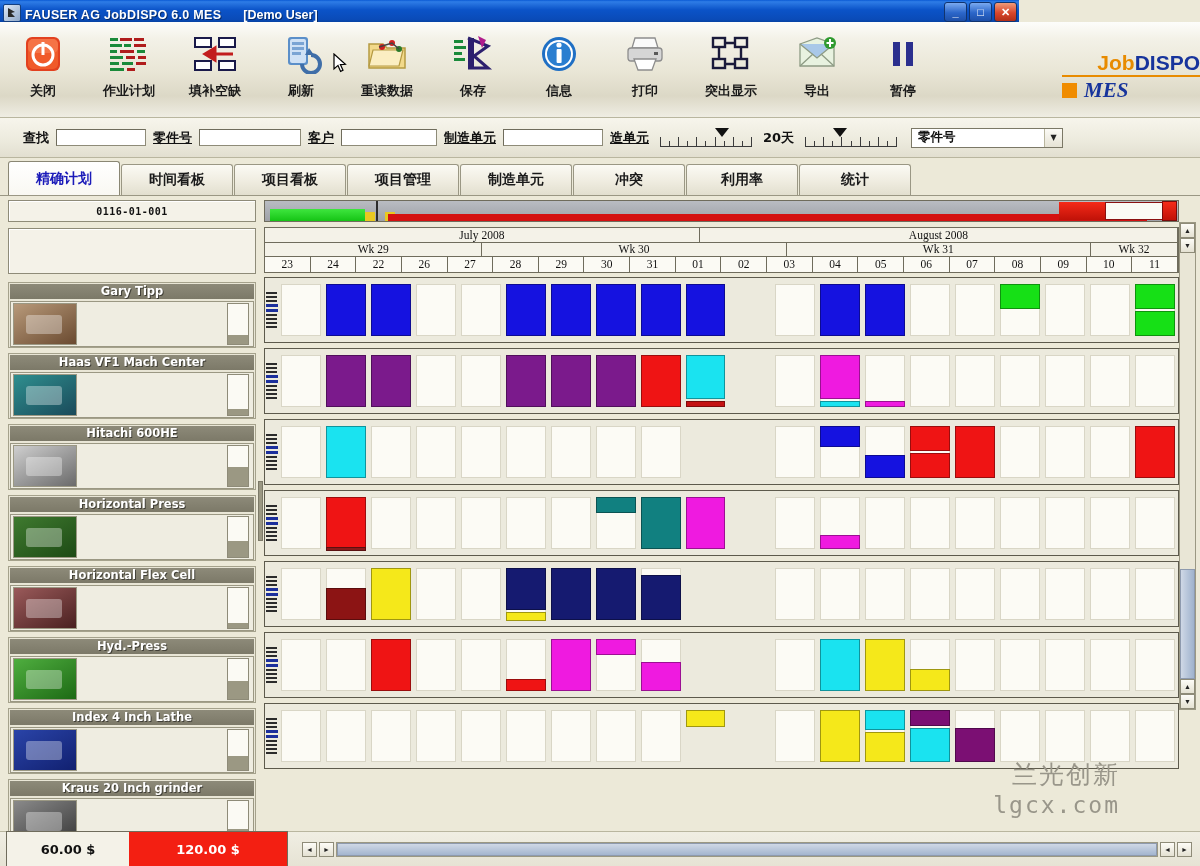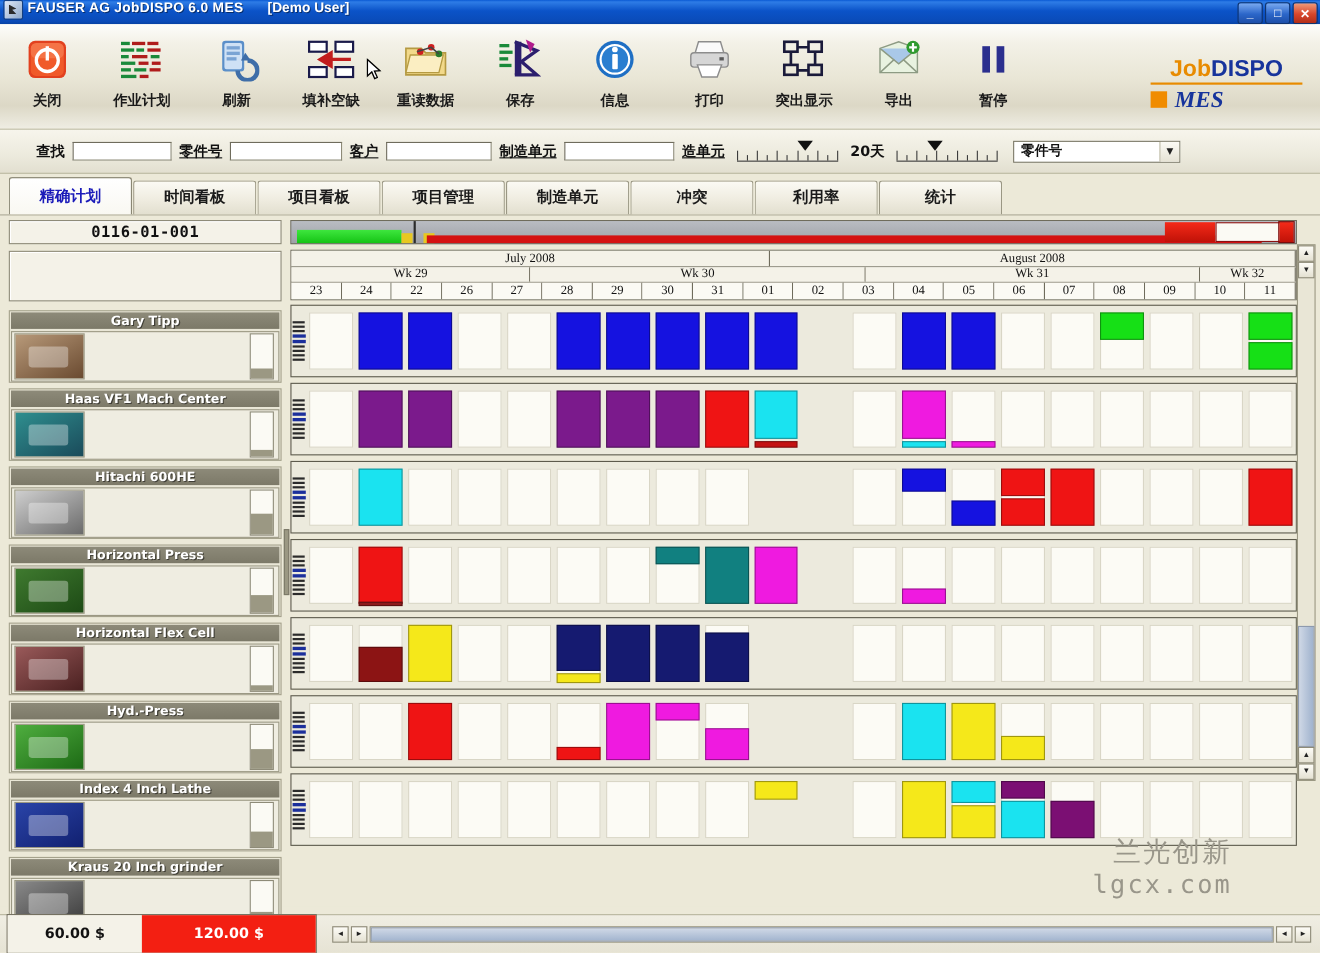--- a/index.html
+++ b/index.html
@@ -4,23 +4,23 @@
 <style>
   html,body{margin:0;padding:0;}
   body{
     width:1200px;height:866px;overflow:hidden;
     font-family:"Liberation Sans","DejaVu Sans",sans-serif;
     background:#ece9d8;
     -webkit-font-smoothing:none;
   }
   
   #titlebar{
-    height:22px;width:1200px;
+    height:22px;width:1019px;
     background:linear-gradient(180deg,#0a5ad4 0%,#2e7ce6 8%,#0b53c8 45%,#0a4bb8 88%,#0742a3 100%);
-    display:flex;align-items:flex-start;position:relative;
+    display:flex;align-items:flex-end;position:relative;
   }
   #titlebar .tb-icon{
     width:16px;height:16px;margin:0 4px 0 3px;flex:none;
     background:linear-gradient(135deg,#dfe9f7,#8fa8c8);
     border:1px solid #143f80;border-radius:2px;position:relative;
   }
   #titlebar .tb-icon:after{
     content:"";position:absolute;left:4px;top:3px;width:7px;height:9px;
     background:#2b2b2b;clip-path:polygon(0 0,100% 45%,45% 55%,100% 100%,0 100%);
   }
@@ -47,34 +47,34 @@
   }
   .tool{
     width:86px;height:92px;display:flex;flex-direction:column;align-items:center;
     justify-content:flex-start;padding-top:10px;box-sizing:border-box;cursor:default;
   }
   .tool .ico{height:44px;display:flex;align-items:center;justify-content:center;}
   .tool .lbl{
     margin-top:6px;font-size:13px;font-weight:bold;color:#1a1a1a;
     font-family:"DejaVu Sans","Liberation Sans",sans-serif;white-space:nowrap;
   }
-  #logo{position:absolute;right:16px;top:30px;text-align:center;line-height:1;}
+  #logo{position:absolute;right:0;top:30px;text-align:right;line-height:1;}
   #logo .l1{font-size:21px;font-weight:bold;font-family:"Liberation Sans",sans-serif;}
   #logo .l1 .a{color:#e88b00;}
   #logo .l1 .b{color:#17349c;}
   #logo .rule{height:2px;background:#e88b00;margin:2px 0 3px 0;width:138px;}
   #logo .l2{display:flex;align-items:center;gap:7px;}
   #logo .sq{width:15px;height:15px;background:#f08c00;}
   #logo .mes{font-size:21px;font-weight:bold;font-style:italic;color:#17349c;font-family:"Liberation Serif",serif;}
   #cursor{position:absolute;left:333px;top:31px;width:14px;height:20px;pointer-events:none;}
   
   #searchbar{
     height:40px;width:1200px;box-sizing:border-box;
     background:linear-gradient(180deg,#f7f5ec,#eceadd 60%,#e2dfd0);
-    border-bottom:1px solid #b9b69f;display:flex;align-items:center;padding:0 26px;gap:0;
+    border-bottom:1px solid #b9b69f;display:flex;align-items:center;padding:0 16px;gap:0;
     position:relative;
   }
   .s-lbl{font-size:13px;font-weight:bold;color:#111;margin:0 7px;white-space:nowrap;font-family:"DejaVu Sans",sans-serif;}
   .s-lbl.u{text-decoration:underline;}
   .s-inp{
     height:17px;background:#fff;border:1px solid #8e8b78;
     border-top-color:#6f6c5c;border-left-color:#6f6c5c;box-sizing:border-box;
   }
   .slider{width:92px;height:22px;position:relative;margin:0 4px;}
   .slider .ticks{position:absolute;bottom:3px;left:0;width:92px;height:9px;display:flex;justify-content:space-between;}
@@ -110,21 +110,21 @@
   }
   
   #main{width:1200px;height:628px;box-sizing:border-box;background:#ece9d8;position:relative;display:flex;}
   #left{width:262px;box-sizing:border-box;padding:4px 6px 0 8px;position:relative;}
   .panelbox{
     background:#f4f2e8;border:1px solid #8e8b78;box-sizing:border-box;
     box-shadow:inset 1px 1px 0 #fff;
   }
   #partno{
     height:22px;display:flex;align-items:center;justify-content:center;
-    font-size:14px;font-weight:bold;color:#111;font-family:"DejaVu Sans Mono",monospace;
+    font-size:10px;font-weight:bold;color:#111;font-family:"DejaVu Sans Mono",monospace;
     letter-spacing:.5px;margin-bottom:6px;
   }
   #notebox{height:46px;margin-bottom:8px;}
   .machine{
     height:66px;margin-bottom:5px;border:1px solid #a5a28c;box-sizing:border-box;
     background:#e9e6d6;padding:1px;
   }
   .machine .mhead{
     height:15px;background:linear-gradient(180deg,#8d8a79,#7c7968);
     color:#fff;font-size:11.5px;font-weight:bold;text-align:center;line-height:15px;
@@ -273,44 +273,44 @@
           <rect x="2" y="34" width="14" height="3" fill="#1a8a3a"></rect>
             <rect x="19" y="34" width="8" height="3" fill="#b01c1c"></rect>
         </g>
       </svg>
     </div>
     <div class="lbl">作业计划</div>
   </div>
 
   <div class="tool">
     <div class="ico">
+      <svg width="44" height="40" viewBox="0 0 44 40">
+        <rect x="2" y="4" width="16" height="9" fill="#fff" stroke="#1a1a4a" stroke-width="2"></rect>
+        <rect x="26" y="4" width="16" height="9" fill="#fff" stroke="#1a1a4a" stroke-width="2"></rect>
+        <rect x="2" y="27" width="16" height="9" fill="#fff" stroke="#1a1a4a" stroke-width="2"></rect>
+        <rect x="26" y="27" width="16" height="9" fill="#fff" stroke="#1a1a4a" stroke-width="2"></rect>
+        <path d="M40 20 L16 20 M22 14 L12 20 L22 26 Z" stroke="#c21d1d" stroke-width="3" fill="#c21d1d"></path>
+      </svg>
+    </div>
+    <div class="lbl">填补空缺</div>
+  </div>
+
+  <div class="tool">
+    <div class="ico">
       <svg width="42" height="40" viewBox="0 0 42 40">
         <rect x="8" y="3" width="20" height="28" rx="3" fill="#5b8fc9"></rect>
         <rect x="10" y="5" width="16" height="24" rx="2" fill="#cfe1f5"></rect>
         <rect x="12" y="8" width="12" height="3" fill="#7aa4d4"></rect>
           <rect x="12" y="13" width="12" height="3" fill="#7aa4d4"></rect>
         <rect x="12" y="18" width="9" height="3" fill="#7aa4d4"></rect>
         <path d="M22 30 a9 9 0 1 0 9-9" fill="none" stroke="#3f6ea8" stroke-width="4"></path>
         <path d="M29 14 l5 7 h-9 z" fill="#3f6ea8"></path>
       </svg>
     </div>
     <div class="lbl">刷新</div>
-  </div>
-
-  <div class="tool">
-    <div class="ico">
-      <svg width="44" height="40" viewBox="0 0 44 40">
-        <rect x="2" y="4" width="16" height="9" fill="#fff" stroke="#1a1a4a" stroke-width="2"></rect>
-        <rect x="26" y="4" width="16" height="9" fill="#fff" stroke="#1a1a4a" stroke-width="2"></rect>
-        <rect x="2" y="27" width="16" height="9" fill="#fff" stroke="#1a1a4a" stroke-width="2"></rect>
-        <rect x="26" y="27" width="16" height="9" fill="#fff" stroke="#1a1a4a" stroke-width="2"></rect>
-        <path d="M40 20 L16 20 M22 14 L12 20 L22 26 Z" stroke="#c21d1d" stroke-width="3" fill="#c21d1d"></path>
-      </svg>
-    </div>
-    <div class="lbl">填补空缺</div>
   </div>
 
   <div class="tool">
     <div class="ico">
       <svg width="44" height="40" viewBox="0 0 44 40">
         <path d="M4 10 h14 l4 4 h18 v20 H4 Z" fill="#f2d98a" stroke="#b59a42" stroke-width="1.5"></path>
         <path d="M8 16 h30 l-4 16 H4 Z" fill="#fbeec2" stroke="#b59a42" stroke-width="1.2"></path>
         <circle cx="17" cy="13" r="3" fill="#cf2020"></circle>
           <circle cx="27" cy="9" r="3" fill="#cf2020"></circle>
         <circle cx="34" cy="15" r="3" fill="#2a7a2a"></circle>

